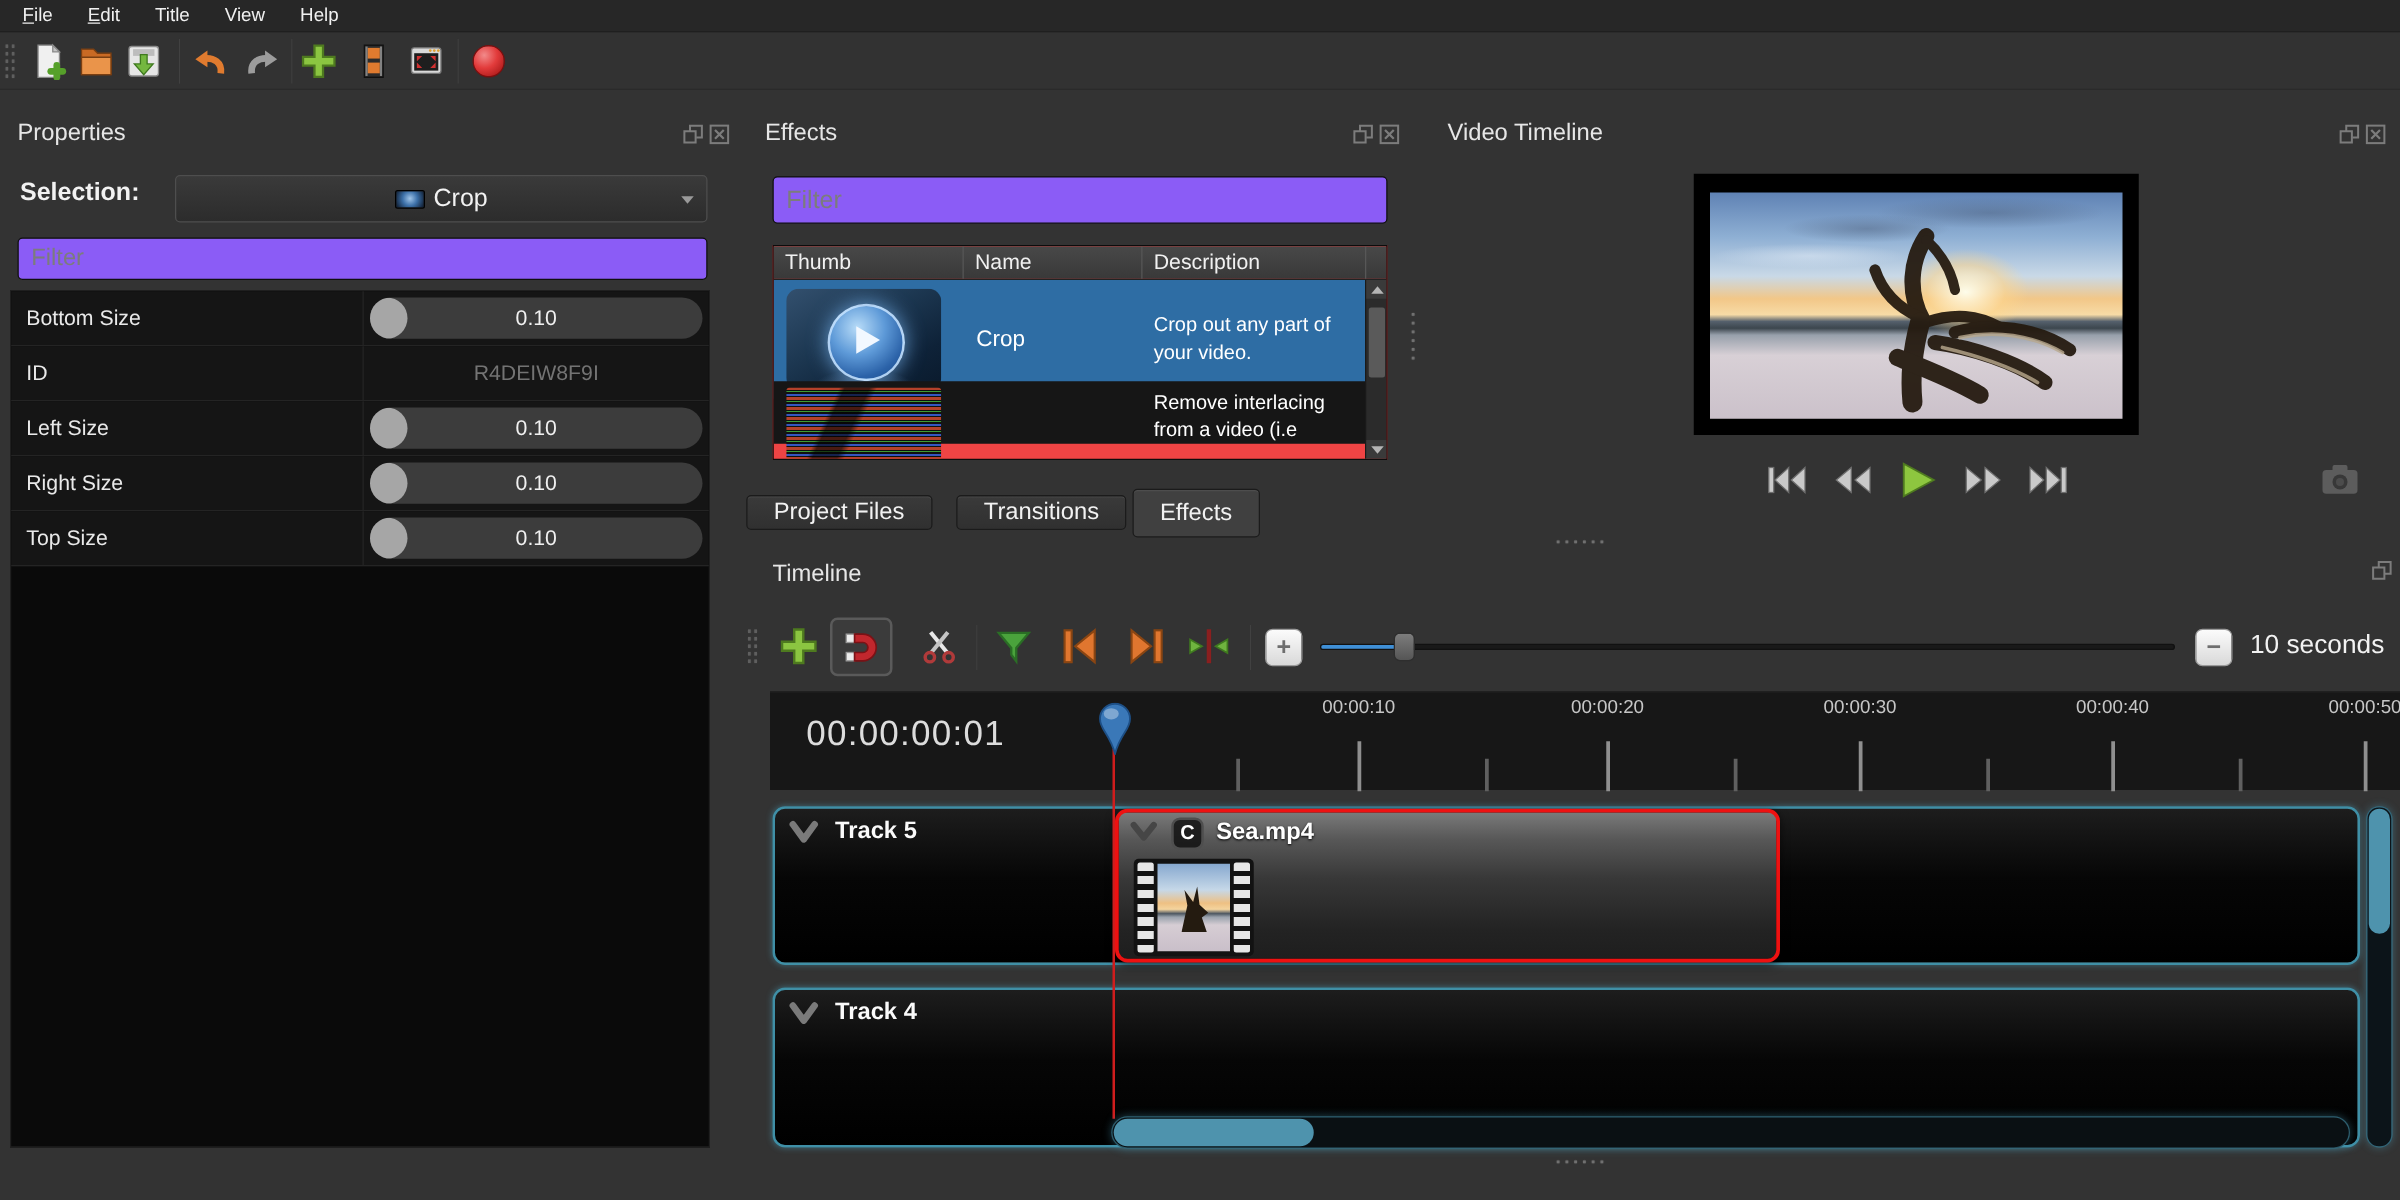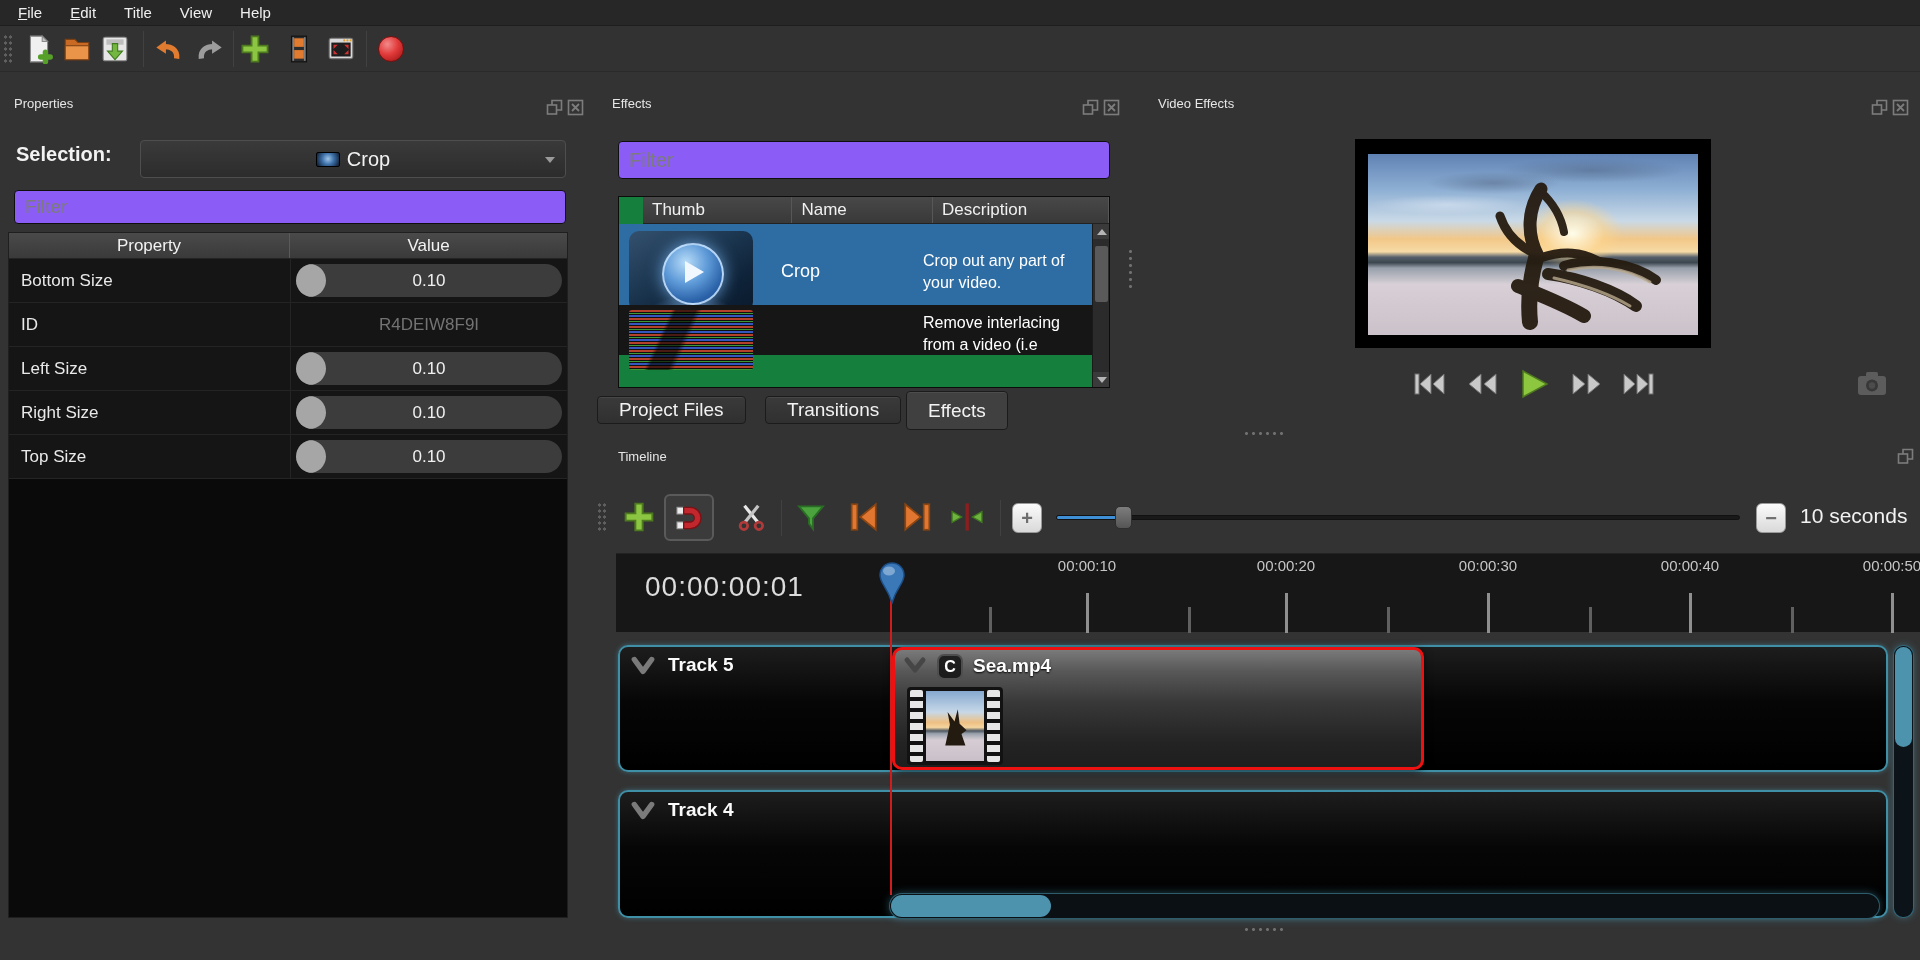--- a/index.html
+++ b/index.html
@@ -14,39 +14,39 @@
 
   
   .toolbar{left:0;top:26px;width:1920px;height:46px;background:#323232;border-bottom:1px solid #2a2a2a;}
   .grip-v{width:10px;height:30px;background-image:radial-gradient(#5f5f5f 1.2px,transparent 1.5px);background-size:5px 6px;}
   .grip-col{width:7px;height:42px;background-image:radial-gradient(#707070 1.3px,transparent 1.6px);background-size:7px 7px;}
   .grip-row{width:42px;height:7px;background-image:radial-gradient(#707070 1.3px,transparent 1.6px);background-size:7px 7px;}
   .tb-icon{width:34px;height:34px;top:32px;display:flex;align-items:center;justify-content:center;}
   .tb-sep{width:1px;height:36px;top:31px;background:#262626;border-right:1px solid #414141;}
 
   
-  .panel-title{font-size:13px;color:#e6e6e6;}
+  .panel-title{font-size:19px;color:#e6e6e6;}
   .win-ico{width:17px;height:17px;opacity:.8;}
   .filter-input{background:#8b5cf6;border:1px solid #0f0f0f;border-radius:4px;color:#eeeeee;font-size:19px;padding:12px 10px;font-family:Liberation Sans, sans-serif;outline:none;}
   .filter-input::placeholder{color:#7c7c7c;}
 
   
   .ptree{left:8px;top:232px;width:560px;height:686px;background:#0a0a0a;border:1px solid #1f1f1f;}
   .phead{display:flex;height:26px;background:linear-gradient(#4a4a4a,#3a3a3a);border-bottom:1px solid #242424;font-size:17px;color:#f2f2f2;}
   .phead>div{display:flex;align-items:center;justify-content:center;}
   .prow{display:flex;height:44px;background:#151515;border-bottom:1px solid #242424;font-size:17px;}
   .pcell-name{width:281px;display:flex;align-items:center;padding-left:12px;color:#e9e9e9;}
   .pcell-val{width:277px;position:relative;display:flex;align-items:center;justify-content:center;border-left:1px solid #242424;color:#f0f0f0;}
   .pill{position:absolute;left:5px;right:5px;top:5px;bottom:5px;background:#3c3c3c;border-radius:17px;overflow:hidden;}
   .pill::before{content:"";position:absolute;left:0;top:0;bottom:0;width:30px;background:#a6a6a6;border-radius:17px 22px 22px 17px;}
   .pcell-val span{position:relative;z-index:2;}
   .id-text{color:#737373;}
 
   
-  .fx-table{left:618px;top:196px;width:492px;height:192px;background:#15803d;border:1px solid #0c0c0c;overflow:hidden;padding-left:24px;}
+  .fx-table{left:618px;top:196px;width:492px;height:172px;background:#ef4444;border:1px solid #0c0c0c;overflow:hidden;}
   .fx-head{display:flex;height:27px;background:linear-gradient(#484848,#393939);font-size:17px;color:#f0f0f0;border-bottom:1px solid #222;}
   .fx-head>div{display:flex;align-items:center;padding-left:9px;border-right:1px solid #575757;}
   .fx-row{position:absolute;left:0;width:474px;}
   .fx-name{position:absolute;left:162px;top:0;bottom:0;display:flex;align-items:center;font-size:18px;color:#fff;}
   .fx-desc{position:absolute;left:304px;top:0;bottom:0;width:168px;display:flex;align-items:center;font-size:16px;line-height:1.35;color:#fff;}
   .fx-thumb1{position:absolute;left:10px;top:7px;width:124px;height:81px;border-radius:10px;overflow:hidden;
     background:radial-gradient(60px 24px at 50% 100%,rgba(150,200,255,.5),transparent 70%),
                linear-gradient(150deg,#33506e 0%,#1d3852 40%,#0e2238 75%,#0a1a2c 100%);}
   .fx-thumb1::before{content:"";position:absolute;left:50%;top:50%;width:58px;height:58px;margin:-29px 0 0 -29px;border-radius:50%;
     background:radial-gradient(circle at 38% 30%,#b8dcf8,#5e9ad8 40%,#2b62a8 72%,#1a4a88);
@@ -201,24 +201,20 @@
 <div class="abs" style="left:16px;top:143px;font-size:20px;font-weight:bold;color:#f2f2f2;">Selection:</div>
 <div class="abs" style="left:140px;top:140px;width:426px;height:38px;background:linear-gradient(#3a3a3a,#2c2c2c);border:1px solid #4e4e4e;border-radius:4px;display:flex;align-items:center;justify-content:center;">
   <span style="width:24px;height:15px;border:1px solid #000;border-radius:2px;background:radial-gradient(circle at 50% 45%,#9fc4e8,#3c70a8 45%,#14253c 90%);margin-right:7px;"></span>
   <span style="font-size:20px;color:#f2f2f2;">Crop</span>
   <span style="position:absolute;right:10px;top:16px;width:0;height:0;border-left:5px solid transparent;border-right:5px solid transparent;border-top:6px solid #9a9a9a;"></span>
 </div>
 
 <input class="abs filter-input" style="left: 14px; top: 190px; width: 552px; height: 34px;" placeholder="Filter">
 
 <div class="abs ptree">
-  <div class="phead">
-    <div style="width:281px;border-right:1px solid #5a5a5a;">Property</div>
-    <div style="width:277px;">Value</div>
-  </div>
   <div class="prow">
     <div class="pcell-name">Bottom Size</div>
     <div class="pcell-val">
         <div class="pill"></div>
         <span>0.10</span>
       </div>
   </div>
   <div class="prow">
     <div class="pcell-name">ID</div>
     <div class="pcell-val">
@@ -295,21 +291,21 @@
 <div class="tab" style="left:597px;">
     <span>Project Files</span>
   </div>
 <div class="tab" style="left:765px;">
     <span>Transitions</span>
   </div>
 <div class="tab active" style="left:906px;">
     <span>Effects</span>
   </div>
 
-<div class="abs panel-title" style="left:1158px;top:96px;">Video Effects</div>
+<div class="abs panel-title" style="left:1158px;top:96px;">Video Timeline</div>
 <div class="abs win-ico" style="left:1871px;top:99px;">
   <svg width="17" height="17" viewBox="0 0 17 17">
       <rect x="1.5" y="6" width="9" height="9" fill="none" stroke="#8f8f8f" stroke-width="1.6"></rect>
       <path d="M6 6V1.5h9.5V11h-4.5" fill="none" stroke="#8f8f8f" stroke-width="1.6"></path>
     </svg>
 </div>
 <div class="abs win-ico" style="left:1892px;top:99px;">
   <svg width="17" height="17" viewBox="0 0 17 17">
       <rect x="1.5" y="1.5" width="14" height="14" fill="none" stroke="#8f8f8f" stroke-width="1.6"></rect>
       <path d="M5 5l7 7M12 5l-7 7" stroke="#8f8f8f" stroke-width="1.8"></path>

